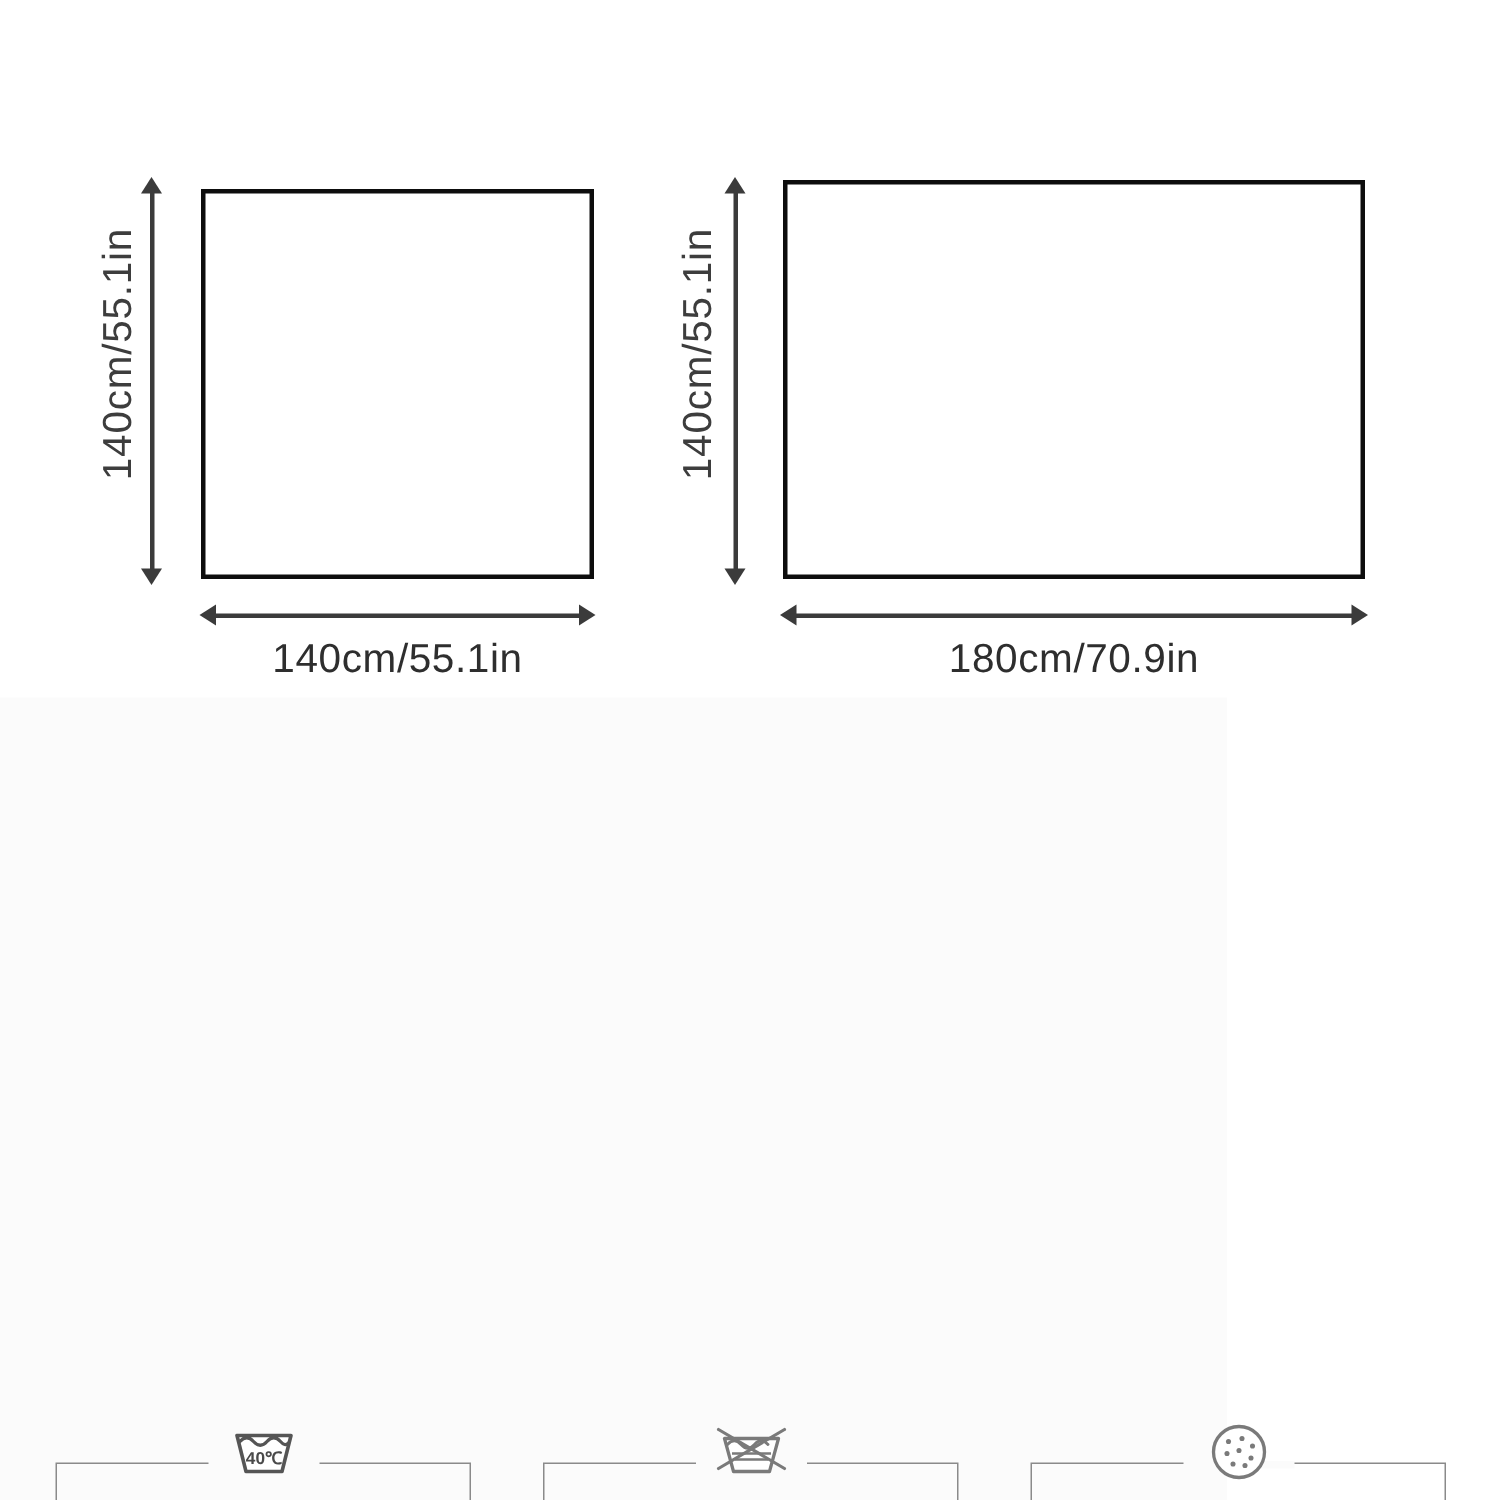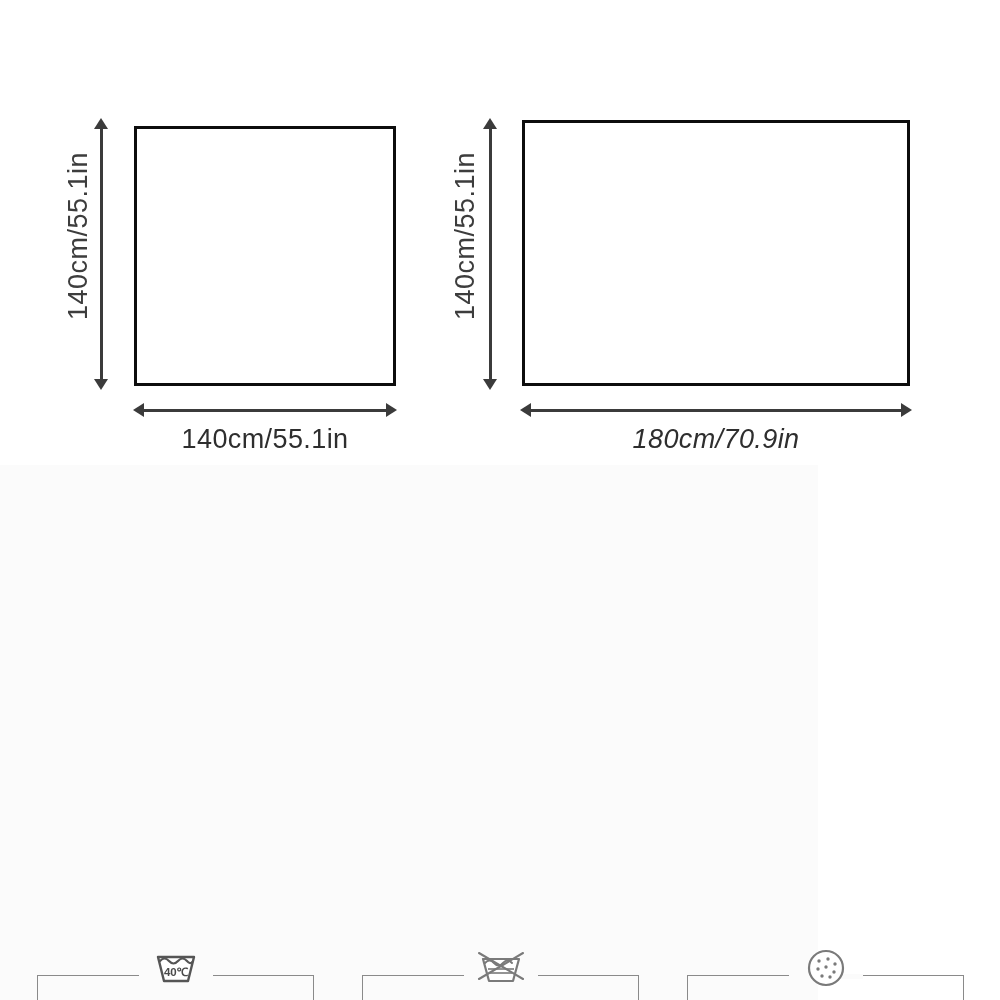--- a/index.html
+++ b/index.html
@@ -94,21 +94,21 @@
   .label-h {
     position: absolute;
     font-size: 27px;
     color: #2e2e2e;
     letter-spacing: 0.4px;
     white-space: nowrap;
     text-align: center;
     font-weight: 400;
   }
   #lbl-h-left  { left: 134px; top: 424px; width: 262px; }
-  #lbl-h-right { left: 520px; top: 424px; width: 392px; font-style: italic; }
+  #lbl-h-right { left: 520px; top: 424px; width: 392px; }
 
   
   .care-section {
     position: absolute;
     left: 0; top: 465px;
     width: 818px; height: 535px;
     background: #fbfbfb;
   }
 
   .card {

